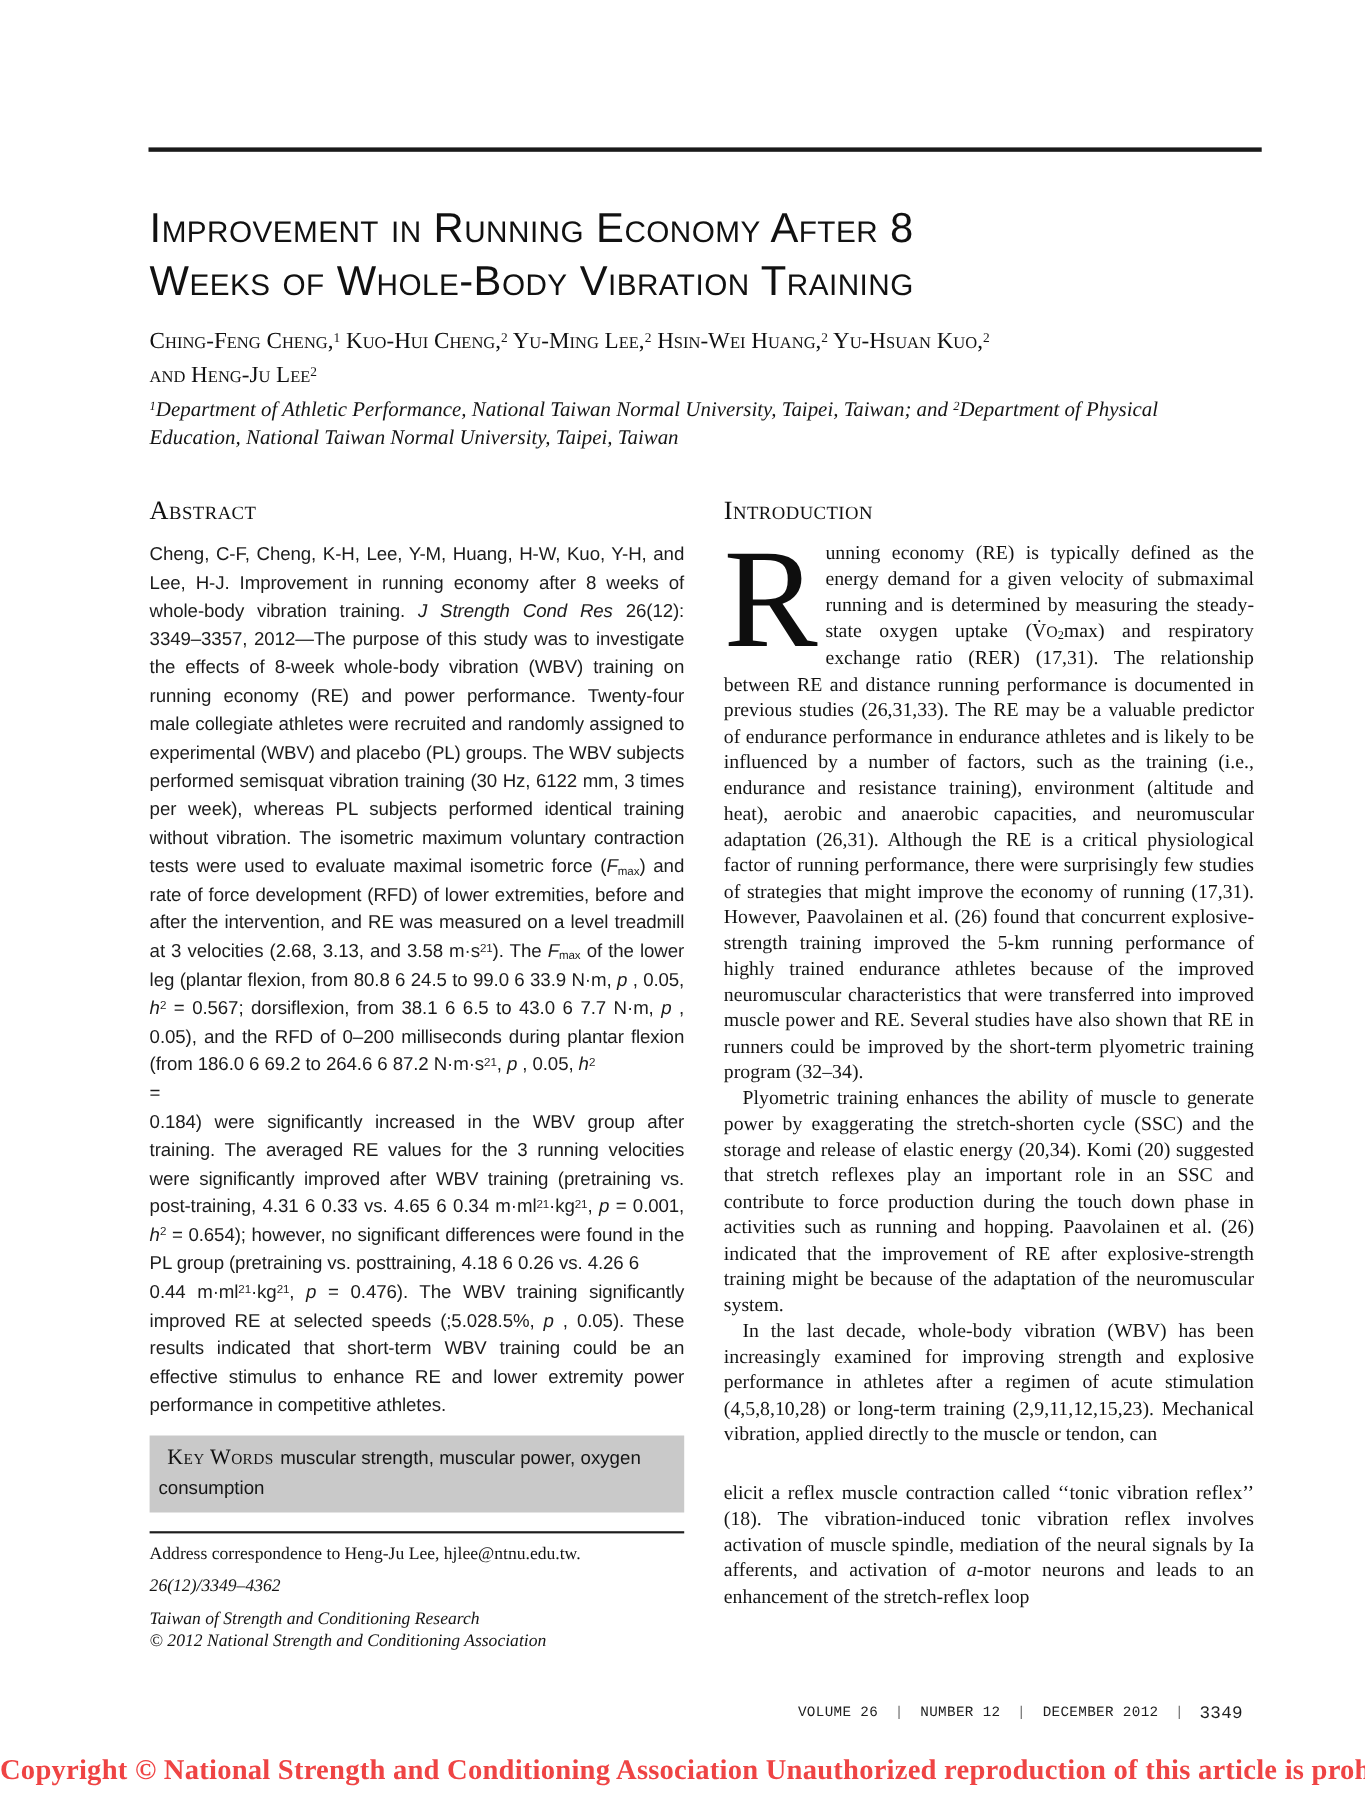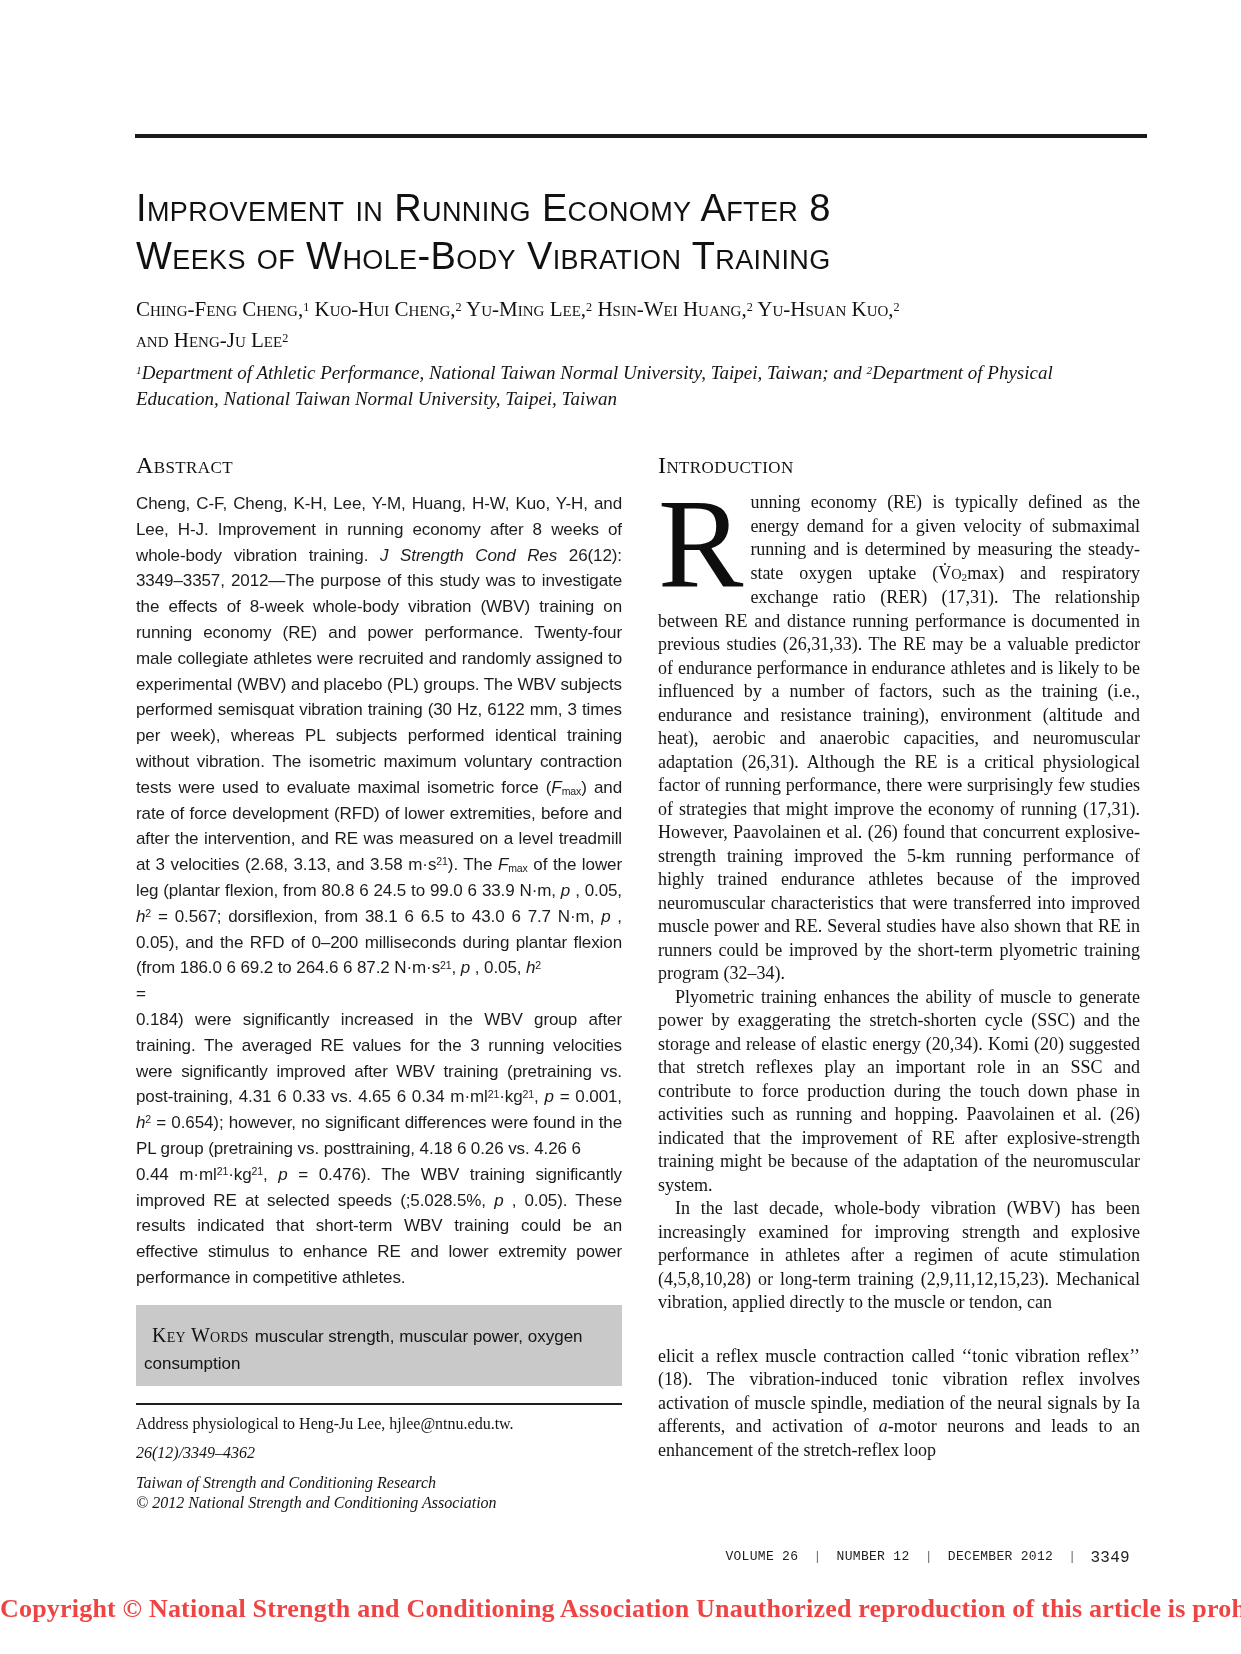--- a/index.html
+++ b/index.html
@@ -40,21 +40,21 @@
     text-align:justify; color:#1c1c1c; letter-spacing:-0.1px;
   }
   .abs-body div { margin:0; }
   .abs-body i { font-family:"Liberation Sans", sans-serif; }
 
   sup { font-size:0.62em; line-height:0; position:relative; vertical-align:baseline; top:-0.45em; }
   sub { font-size:0.62em; line-height:0; position:relative; vertical-align:baseline; top:0.18em; }
   .sco { font-size:0.8em; }
 
   .kwbox {
-    margin-top:14px; background:#c9c9c9; padding:17px 9px 9px 8px;
+    margin-top:14px; background:#c9c9c9; padding:7px 9px 9px 8px;
     font-family:"Liberation Sans", sans-serif; font-size:17px; line-height:27px; color:#141414;
     text-indent:8px;
   }
   .kwlabel {
     font-family:"Liberation Serif", serif; font-variant:small-caps;
     font-size:20px; letter-spacing:0.3px; margin-right:6px; color:#111;
   }
 
   .footrule { margin-top:17px; width:100%; height:2px; background:#1e1e1e; }
   .footnotes { margin-top:9px; font-size:16px; line-height:20px; color:#141414; }
@@ -107,21 +107,21 @@
       <div>0.184) were significantly increased in the WBV group after training. The averaged RE values for the 3 running velocities were significantly improved after WBV training (pretraining vs. post-training, 4.31 6 0.33 vs. 4.65 6 0.34 m·ml<sup>21</sup>·kg<sup>21</sup>, <i>p</i> = 0.001, <i>h</i><sup>2</sup> = 0.654); however, no significant differences were found in the PL group (pretraining vs. posttraining, 4.18 6 0.26 vs. 4.26 6</div>
       <div>0.44 m·ml<sup>21</sup>·kg<sup>21</sup>, <i>p</i> = 0.476). The WBV training significantly improved RE at selected speeds (;5.028.5%, <i>p</i> , 0.05). These results indicated that short-term WBV training could be an effective stimulus to enhance RE and lower extremity power performance in competitive athletes.</div>
     </div>
 
     <div class="kwbox">
       <span class="kwlabel">Key Words</span><span class="kwtext">muscular strength, muscular power, oxygen consumption</span>
     </div>
 
     <div class="footrule"></div>
     <div class="footnotes">
-      <div class="fn-addr">Address physiological to Heng-Ju Lee, hjlee@ntnu.edu.tw.</div>
+      <div class="fn-addr">Address correspondence to Heng-Ju Lee, hjlee@ntnu.edu.tw.</div>
       <div class="fn-issue">26(12)/3349–4362</div>
       <div class="fn-journal">
         <div>Taiwan of Strength and Conditioning Research</div>
         <div>© 2012 National Strength and Conditioning Association</div>
       </div>
     </div>
   </div>
 
   <div class="col col-right">
     <h2 class="sec-h">Introduction</h2>

